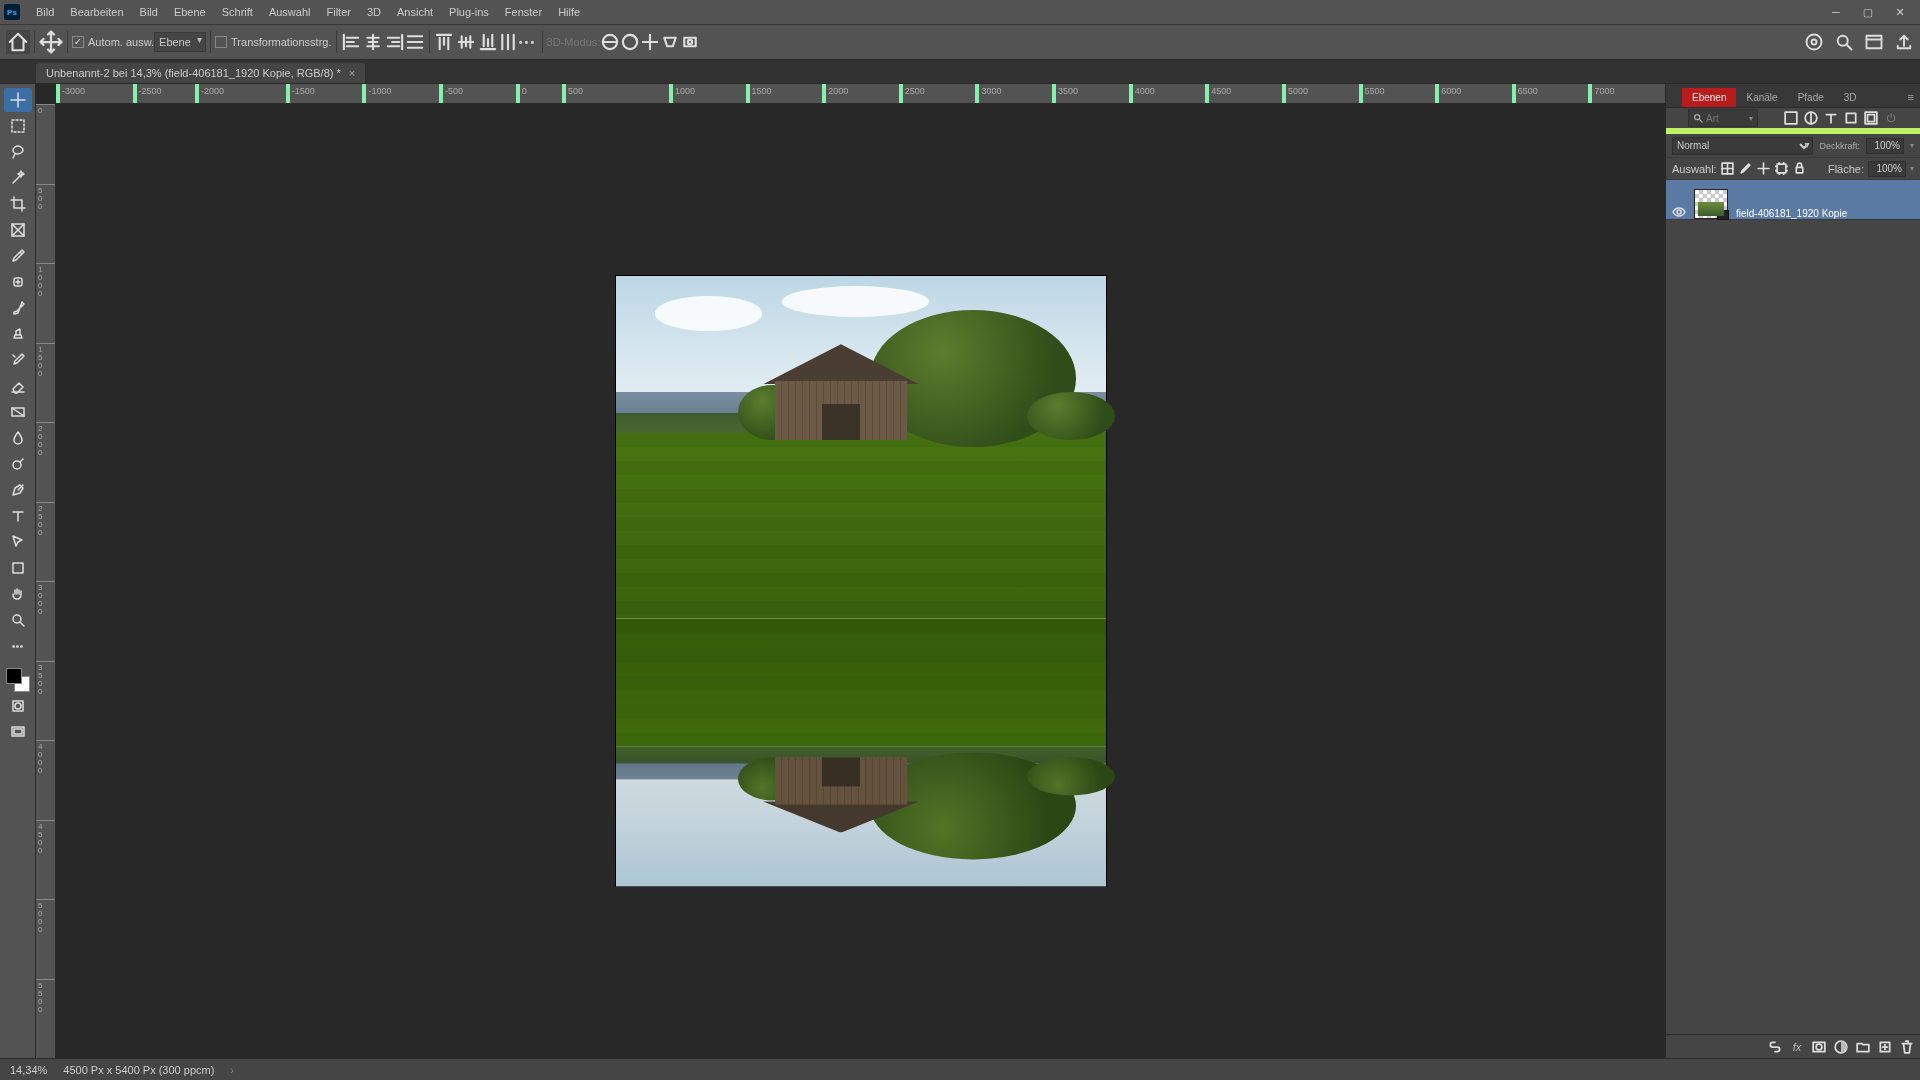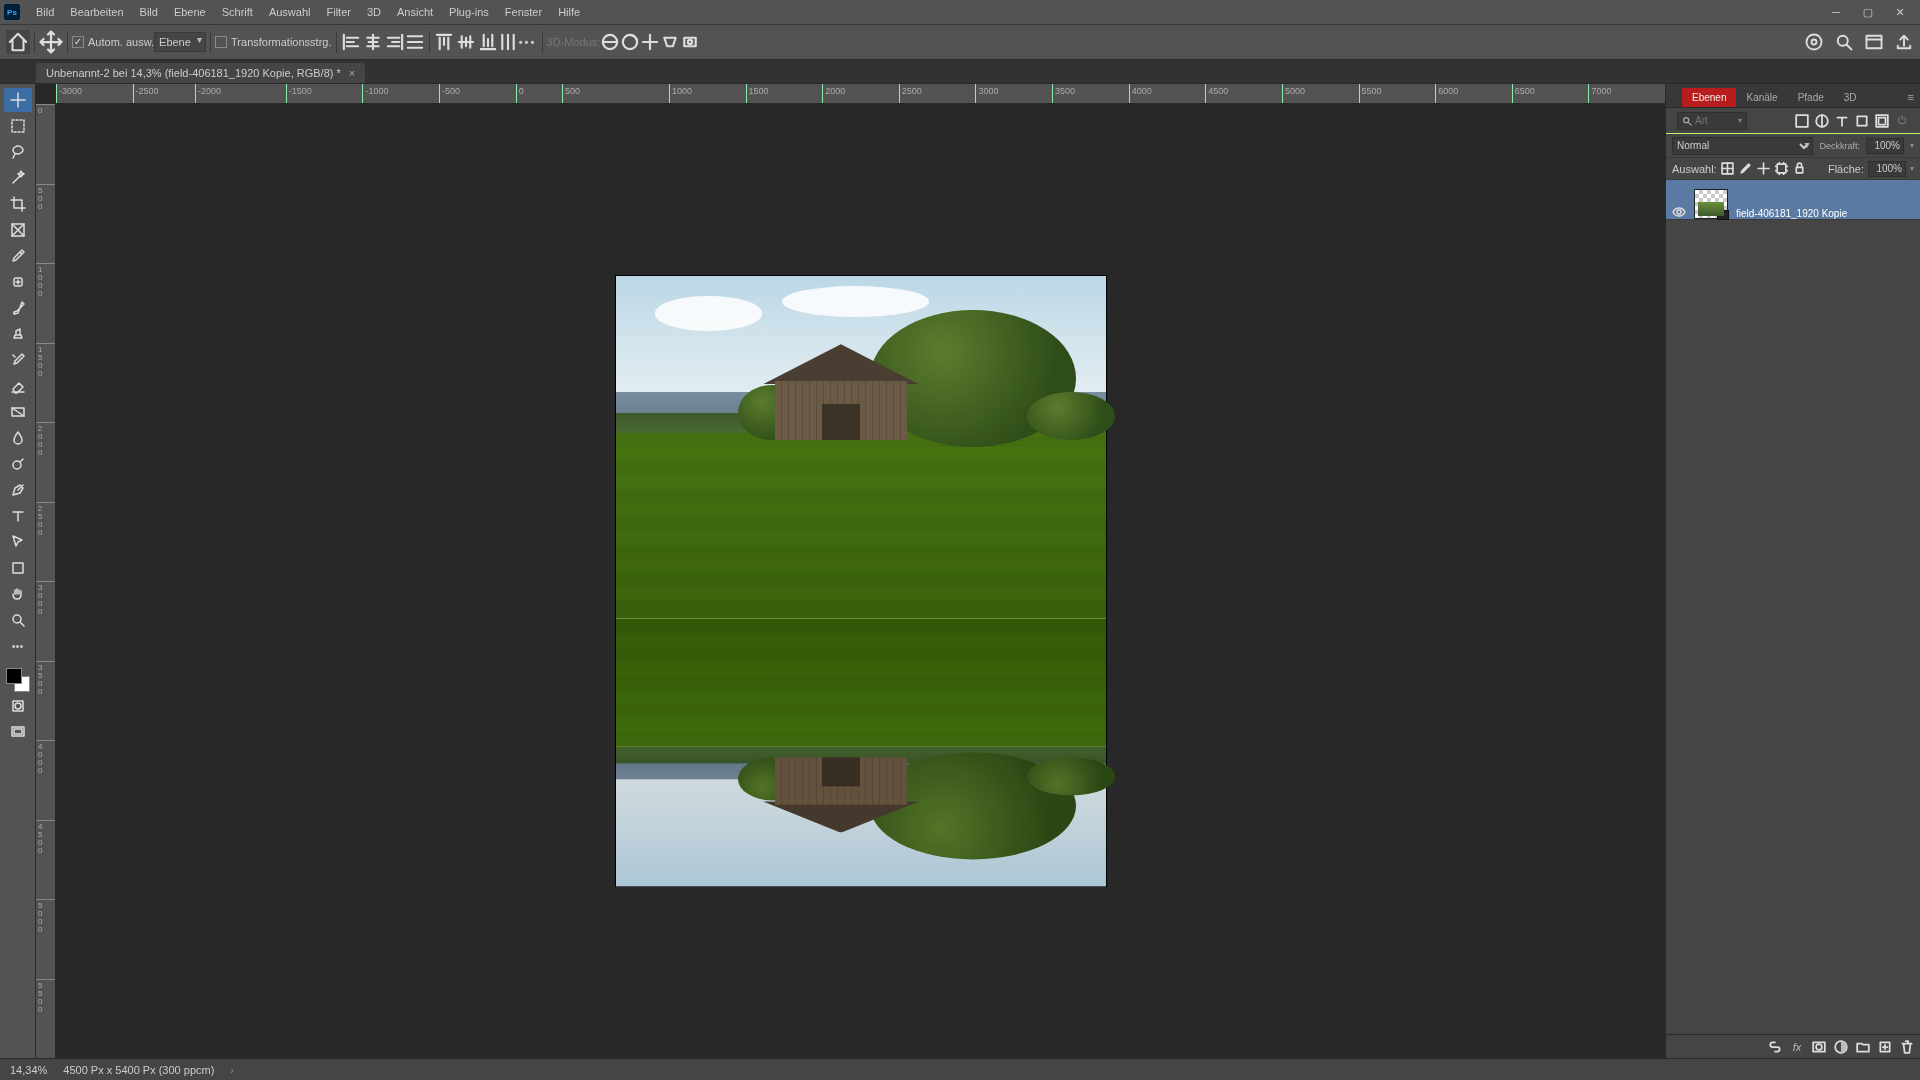--- a/index.html
+++ b/index.html
@@ -43,21 +43,21 @@
 .toolbox .tool { width:28px;height:24px;display:flex;align-items:center;justify-content:center;border-radius:2px;}
 .toolbox .tool.selected{background:#3a6ea5;}
 .toolbox .tool svg{width:16px;height:16px;stroke:#ddd;fill:none;stroke-width:1.5;}
 .toolbox .swatches{margin-top:8px;position:relative;width:24px;height:24px;}
 .toolbox .swatches .fg{position:absolute;left:0;top:0;width:16px;height:16px;background:#000;border:1px solid #888;}
 .toolbox .swatches .bg{position:absolute;right:0;bottom:0;width:16px;height:16px;background:#fff;border:1px solid #888;}
 
 
 .canvas-wrap{flex:1;display:flex;flex-direction:column;background:#282828;min-width:0;}
 .ruler-h{height:20px;background:#535353;border-bottom:1px solid #2a2a2a;display:flex;position:relative;margin-left:20px;overflow:hidden;}
-.ruler-h .tick{position:absolute;top:0;height:20px;border-left:1px solid #86efac;}
+.ruler-h .tick{position:absolute;top:0;height:20px;border-left:4px solid #86efac;}
 .ruler-h .tick span{position:absolute;top:2px;left:2px;font-size:9px;color:#aaa;}
 .canvas-row{flex:1;display:flex;min-height:0;}
 .ruler-v{width:20px;background:#535353;border-right:1px solid #2a2a2a;position:relative;overflow:hidden;}
 .ruler-v .tick{position:absolute;left:0;width:20px;border-top:1px solid #888;}
 .ruler-v .tick span{position:absolute;left:2px;top:2px;font-size:9px;color:#aaa;writing-mode:vertical-rl; transform: none; width:14px; text-align:left;}
 .viewport{flex:1;position:relative;overflow:hidden;background:#282828;display:flex;align-items:center;justify-content:center;}
 .artboard{position:relative;width:490px;height:610px;background:#fff;box-shadow:0 0 0 1px #000;}
 
 
 .img-top{position:absolute;left:0;right:0;top:0;height:56%;}
@@ -84,21 +84,21 @@
 .img-bottom .hills{top:40%;}
 .img-bottom .treeline{top:46%;}
 .img-bottom .grass{top:52%;}
 
 
 .panels{width:255px;background:#454545;border-left:1px solid #2a2a2a;display:flex;flex-direction:column;}
 .panel-tabs{height:24px;background:#383838;display:flex;align-items:flex-end;border-bottom:1px solid #2a2a2a;}
 .panel-tabs .ptab{padding:4px 10px;font-size:10px;color:#aaa;cursor:default;}
 .panel-tabs .ptab.active{background:#b91c1c;color:#eee;margin-left:16px;}
 .panel-tabs .fly{margin-left:auto;padding:4px 6px;color:#aaa;}
-.panel-row1{height:26px;display:flex;align-items:center;padding:0 11px;gap:4px;border-bottom:1px solid #bef264;}
+.panel-row1{height:26px;display:flex;align-items:center;padding:0 22px;gap:4px;border-bottom:6px solid #bef264;}
 .panel-row1 .search{flex:0 0 70px;display:flex;align-items:center;gap:3px;background:#3a3a3a;border:1px solid #2f2f2f;padding:1px 4px;height:18px;}
 .panel-row1 .search svg{width:10px;height:10px;stroke:#aaa;fill:none;}
 .panel-row1 .search input{background:transparent;border:0;color:#ccc;font-size:10px;width:40px;outline:none;}
 .panel-row1 .row-icons{margin-left:auto;display:flex;gap:6px;}
 .panel-row1 .row-icons span{width:14px;height:14px;display:flex;align-items:center;justify-content:center;color:#ccc;}
 .panel-row2{height:24px;display:flex;align-items:center;padding:0 6px;gap:6px;border-bottom:1px solid #3a3a3a;}
 .panel-row2 .blend{flex:1;}
 .panel-row2 .blend select{width:100%;background:#3a3a3a;border:1px solid #2f2f2f;color:#ccc;font-size:10px;height:18px;}
 .panel-row2 .op-label{font-size:9px;color:#aaa;}
 .panel-row2 .op-val{width:38px;background:#3a3a3a;border:1px solid #2f2f2f;color:#ccc;font-size:10px;height:16px;text-align:right;padding-right:3px;}

